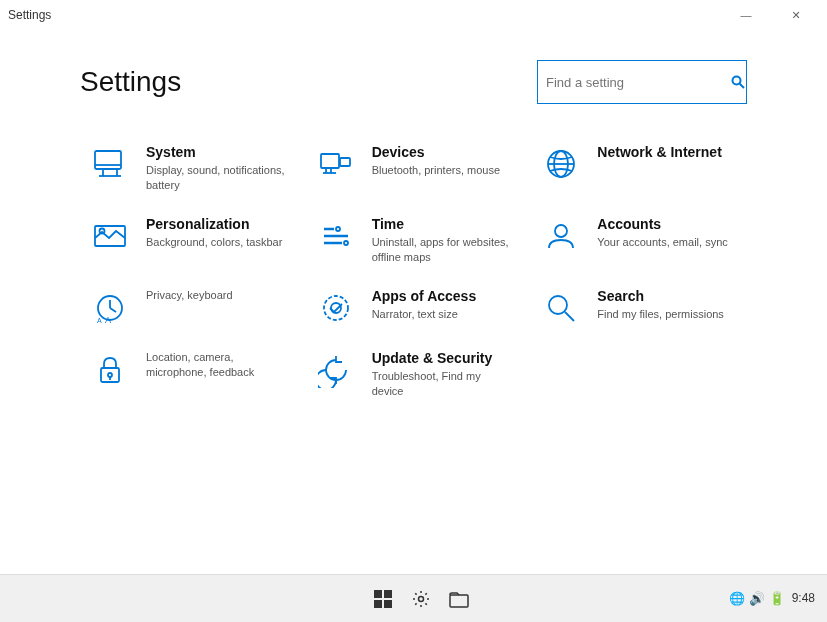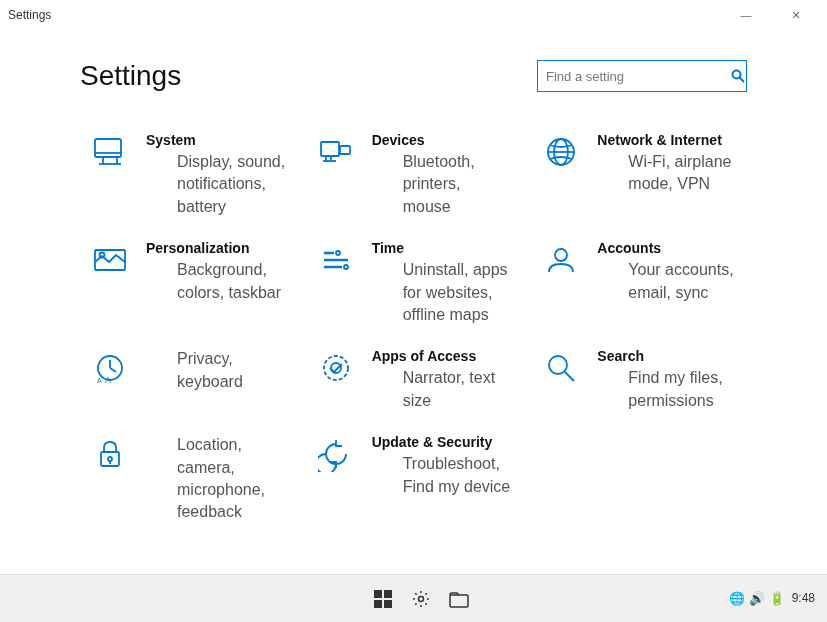--- a/index.html
+++ b/index.html
@@ -61,21 +61,21 @@
     .page-title {
       font-size: 28px;
       font-weight: 300;
       color: #111;
     }
     .search-box {
       display: flex;
       align-items: center;
       border: 1.5px solid #0078d7;
       width: 210px;
-      height: 32px;
+      height: 44px;
     }
     .search-input {
       border: none;
       outline: none;
       flex: 1;
       padding: 0 8px;
       font-size: 13px;
       color: #666;
       font-family: 'Segoe UI', Arial, sans-serif;
     }
@@ -124,24 +124,23 @@
     }
 
     .settings-text { flex: 1; }
     .settings-name {
       font-size: 14px;
       font-weight: 600;
       color: #111;
       margin-bottom: 3px;
     }
     .settings-desc {
-      font-size: 16px;
+      font-size: 11px;
       color: #555;
       line-height: 1.4;
-      margin-left: 31px;
     }
 
     
     .taskbar {
       height: 48px;
       background: #f0f0f0;
       display: flex;
       align-items: center;
       justify-content: space-between;
       padding: 0 12px;
@@ -242,21 +241,20 @@
         <svg viewBox="0 0 36 36">
           <circle cx="18" cy="18" r="13"></circle>
           <ellipse cx="18" cy="18" rx="7" ry="13"></ellipse>
           <line x1="5" y1="18" x2="31" y2="18"></line>
           <path d="M7 11 Q18 15 29 11"></path>
           <path d="M7 25 Q18 21 29 25"></path>
         </svg>
       </div>
       <div class="settings-text">
         <div class="settings-name">Network &amp; Internet</div>
-        <div class="settings-desc">Wi-Fi, airplane mode, VPN</div>
       </div>
     </div>
 
     <div class="settings-item">
       <div class="settings-icon">
         <svg viewBox="0 0 36 36">
           <rect x="3" y="8" width="30" height="20" rx="1"></rect>
           <path d="M3 20 L10 14 L17 20 L24 13 L33 20"></path>
           <circle cx="10" cy="13" r="2.5"></circle>
         </svg>

